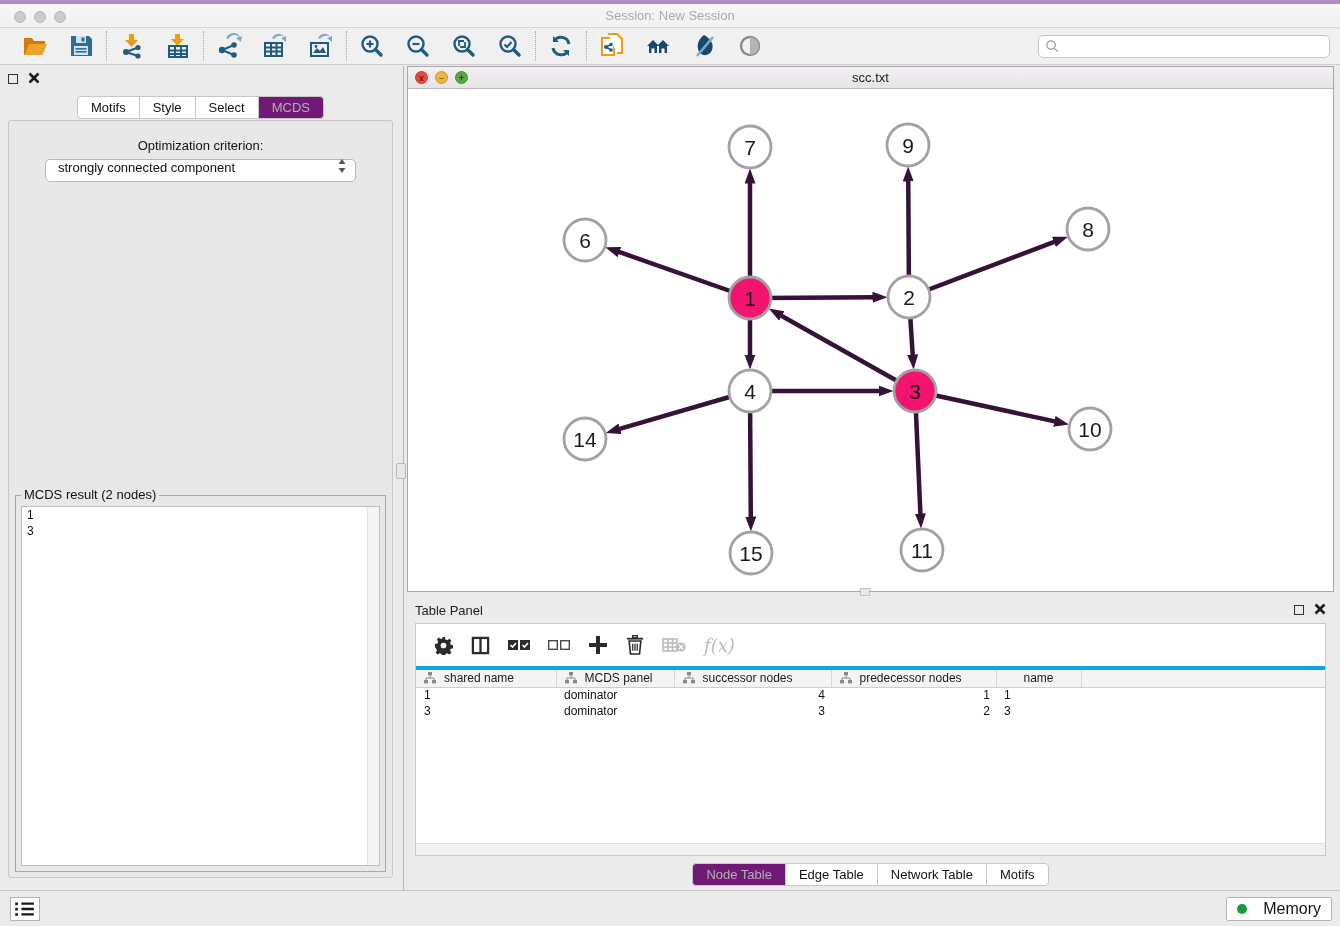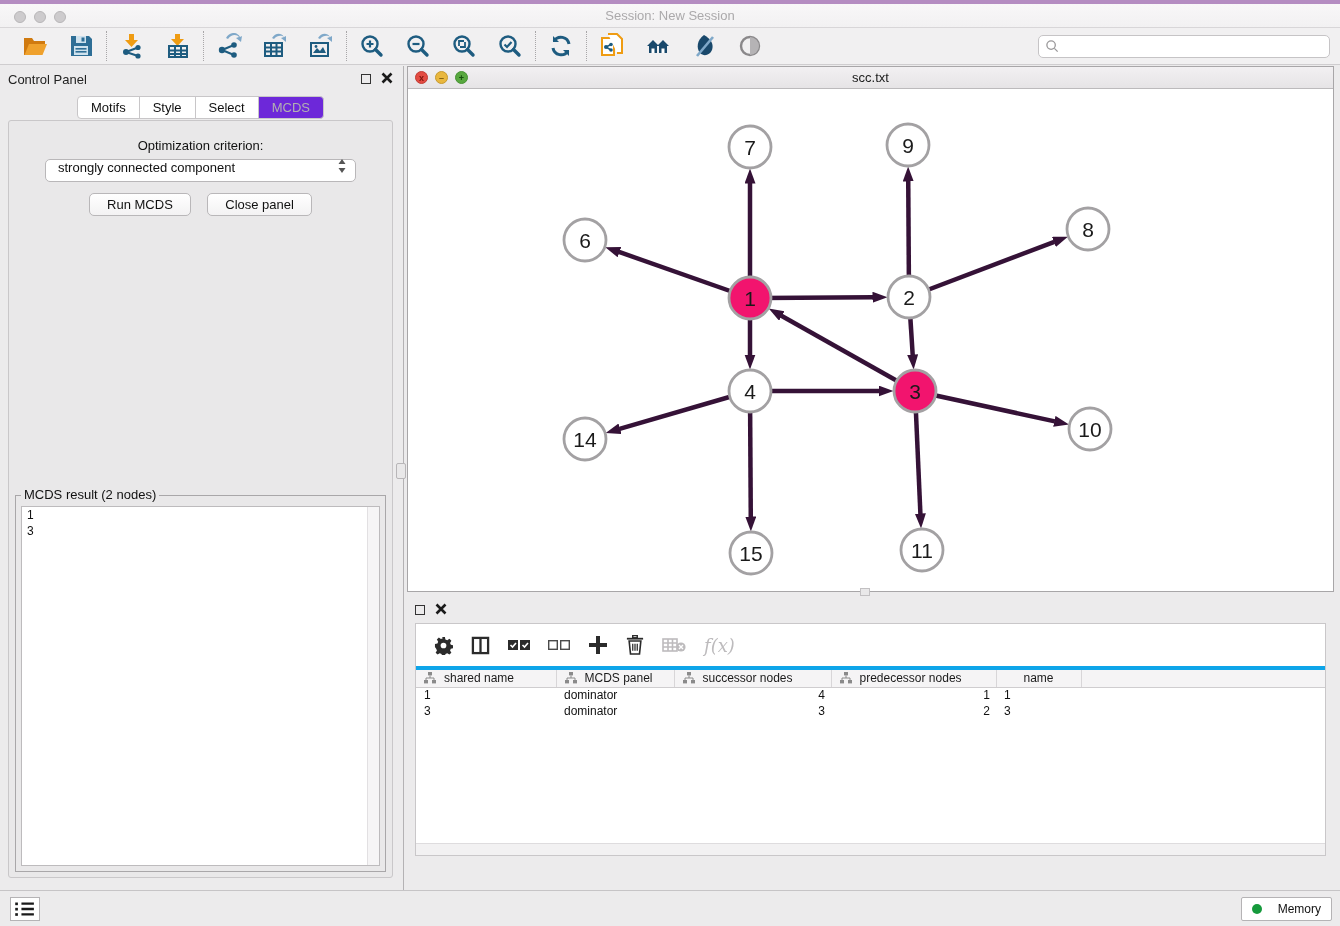--- a/index.html
+++ b/index.html
@@ -37,21 +37,21 @@
   .panel-header .ph-title { font-size:13px; color:#222; flex:1; }
   .ph-icons { display:flex; gap:10px; align-items:center; }
   .float-icon { width:10px; height:10px; border:1.5px solid #333; display:inline-block; cursor:pointer; }
   .close-icon { cursor:pointer; display:inline-block; }
 
   .cp-tabs { position:absolute; left:0; top:30px; width:100%; text-align:center; }
   .tab { display:inline-block; padding:3px 13px; background:#fff; border:1px solid #C8C6C8;
     font-size:13px; color:#111; margin-left:-1px; cursor:pointer; position:relative; }
   .tab:first-child { border-radius:4px 0 0 4px; margin-left:0; }
   .tab:last-child { border-radius:0 4px 4px 0; }
-  .tab.sel { background:#6d28d9; color:#B2B0B2; }
+  .tab.sel { background:#701a75; color:#B2B0B2; }
 
   .cp-body { position:absolute; left:8px; top:54px; right:8px; bottom:12px;
     background:#E9E8E9; border:1px solid #C9C7C9; border-radius:3px; }
   .opt-label { position:absolute; top:17px; width:100%; text-align:center; font-size:13px; color:#111; }
   .dropdown { position:absolute; top:38px; left:36px; right:36px; height:23px; background:#fff;
     border:1px solid #B9B7B9; border-radius:5px; display:flex; align-items:center;
     padding:0 8px 7px 12px; font-size:13px; color:#111; cursor:pointer; }
   .dropdown .dd-label { flex:1; }
   .btn-row { position:absolute; top:72px; width:100%; text-align:center; }
   .btn { display:inline-block; padding:3px 17px; background:linear-gradient(#FFFFFF,#F3F2F3);
@@ -106,21 +106,21 @@
     background:#F2F1F2; border-top:1px solid #DEDCDE; }
   .tp-tabs { position:absolute; bottom:2px; width:100%; text-align:center; }
 
   
   .statusbar { left:0; top:890px; width:1340px; height:36px; border-top:1px solid #C6C4C6;
     background:#ECEBEC; }
   .list-btn { position:absolute; left:10px; top:6px; width:30px; height:24px; background:#fff;
     border:1px solid #B5B3B5; display:flex; align-items:center; justify-content:center; cursor:pointer; }
   .memory-btn { position:absolute; right:8px; top:6px; height:24px; background:#fff;
     border:1px solid #B5B3B5; border-radius:2px; display:flex; align-items:center; gap:16px;
-    padding:0 10px; font-size:12px; color:#111; cursor:pointer; }
+    padding:0 10px; font-size:16px; color:#111; cursor:pointer; }
   .mem-dot { width:10px; height:10px; border-radius:50%; background:#169A3C; }
 </style>
 </head>
 <body>
 
 <div class="abs purple-strip"></div>
 <div class="abs titlebar">
   <span class="tl-inactive" style="left:14px"></span>
   <span class="tl-inactive" style="left:34px"></span>
   <span class="tl-inactive" style="left:54px"></span>
@@ -279,21 +279,20 @@
           <circle cx="6.5" cy="6.5" r="4.5" fill="none" stroke="#9A989A" stroke-width="1.4"></circle>
           <path d="M10 10l3.5 3.5" stroke="#9A989A" stroke-width="1.4"></path>
         </svg>
     </span>
     <input class="search-input" type="text" placeholder="" style="">
   </div>
 </div>
 
 <div class="abs control-panel">
   <div class="panel-header">
-    <span class="ph-title">Control Panel</span>
     <span class="ph-icons">
       <span class="float-icon"></span>
       <span class="close-icon">
         <svg viewBox="0 0 12 12" width="12" height="12">
             <path d="M1.5 1.5 10.5 10.5M10.5 1.5 1.5 10.5" stroke="#1A1A1A" stroke-width="2.6"></path>
           </svg>
       </span>
     </span>
   </div>
   <div class="cp-tabs">
@@ -302,24 +301,20 @@
   <div class="cp-body">
     <div class="opt-label">Optimization criterion:</div>
     <div class="dropdown">
       <span class="dd-label">strongly connected component</span>
       <span>
         <svg viewBox="0 0 10 16" width="10" height="16">
             <path d="M5 1 8.5 6h-7z" fill="#555"></path>
             <path d="M5 15 1.5 10h7z" fill="#555"></path>
           </svg>
       </span>
-    </div>
-    <div class="btn-row">
-      <span class="btn">Run MCDS</span>
-      <span class="btn">Close panel</span>
     </div>
     <div class="groupbox">
       <span class="legend">MCDS result (2 nodes)</span>
       <div class="result-list">
         <div class="item">1</div>
         <div class="item">3</div>
         <div class="result-scroll"></div>
       </div>
     </div>
   </div>
@@ -404,20 +399,21 @@
           <text x="514" y="461" text-anchor="middle" dominant-baseline="central" font-size="21" fill="#1A1A1A" font-family="&quot;Liberation Sans&quot;, sans-serif">11</text>
         </g>
       </svg>
   </div>
 </div>
 
 <div class="abs h-handle"></div>
 
 <div class="abs table-panel">
   <div class="panel-header">
+    <span class="ph-title">Table Panel</span>
     <span class="ph-icons">
       <span class="float-icon"></span>
       <span class="close-icon">
         <svg viewBox="0 0 12 12" width="12" height="12">
             <path d="M1.5 1.5 10.5 10.5M10.5 1.5 1.5 10.5" stroke="#1A1A1A" stroke-width="2.6"></path>
           </svg>
       </span>
     </span>
   </div>
   <div class="tp-content">
@@ -558,20 +554,23 @@
           <td>dominator</td>
           <td class="num">3</td>
           <td class="num">2</td>
           <td>3</td>
             <td></td>
         </tr>
       </tbody>
     </table>
     <div class="tp-hscroll"></div>
   </div>
+  <div class="tp-tabs">
+    <span class="tab sel">Node Table</span><span class="tab">Edge Table</span><span class="tab">Network Table</span><span class="tab">Motifs</span>
+  </div>
 </div>
 
 <div class="abs statusbar">
   <span class="list-btn">
     <svg viewBox="0 0 24 18" width="22" height="16">
         <g stroke="#1A1A1A" stroke-width="2.6">
           <path d="M8 3h14M8 9h14M8 15h14"></path>
         </g>
         <g fill="#1A1A1A">
           <rect x="1" y="1.7" width="3" height="3"></rect>

